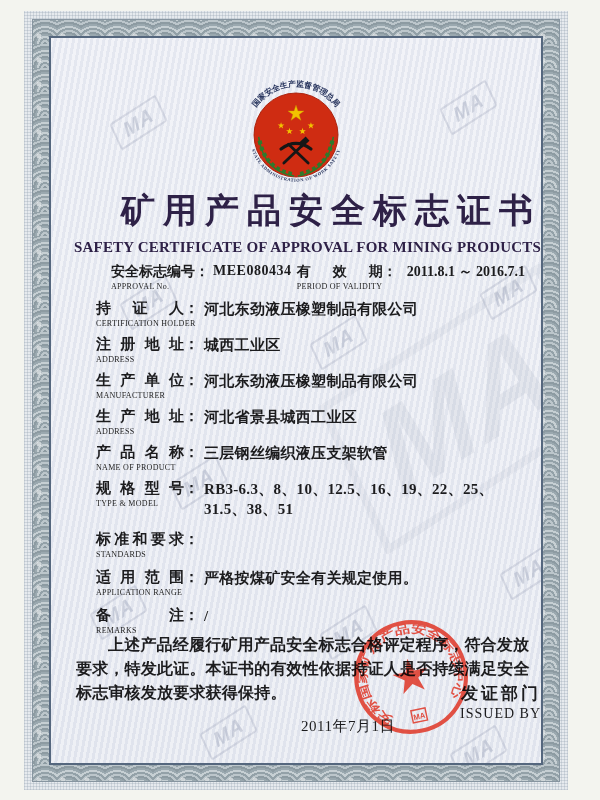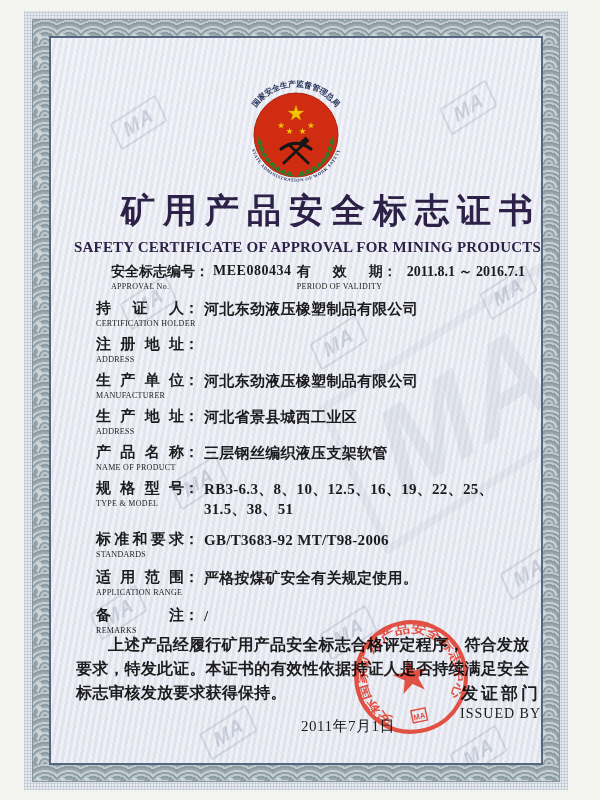--- a/index.html
+++ b/index.html
@@ -211,20 +211,21 @@
                   <span class="cn-spread" data-spread="">
                     <span>注</span>
                     <span>册</span>
                     <span>地</span>
                     <span>址</span>
                   </span>
                   <span class="colon">：</span>
                 </div>
               <div class="sub-en">ADDRESS</div>
             </div>
+            <div class="value">城西工业区</div>
           </div>
 
           <div class="row">
             <div class="label-wrap">
               <div class="cn-line">
                   <span class="cn-spread" data-spread="">
                     <span>生</span>
                     <span>产</span>
                     <span>单</span>
                     <span>位</span>
@@ -291,21 +292,20 @@
                     <span>标</span>
                     <span>准</span>
                     <span>和</span>
                     <span>要</span>
                     <span>求</span>
                   </span>
                   <span class="colon">：</span>
                 </div>
               <div class="sub-en">STANDARDS</div>
             </div>
-            <div class="value">GB/T3683-92 MT/T98-2006</div>
           </div>
 
           <div class="row gap2">
             <div class="label-wrap">
               <div class="cn-line">
                   <span class="cn-spread" data-spread="">
                     <span>适</span>
                     <span>用</span>
                     <span>范</span>
                     <span>围</span>

